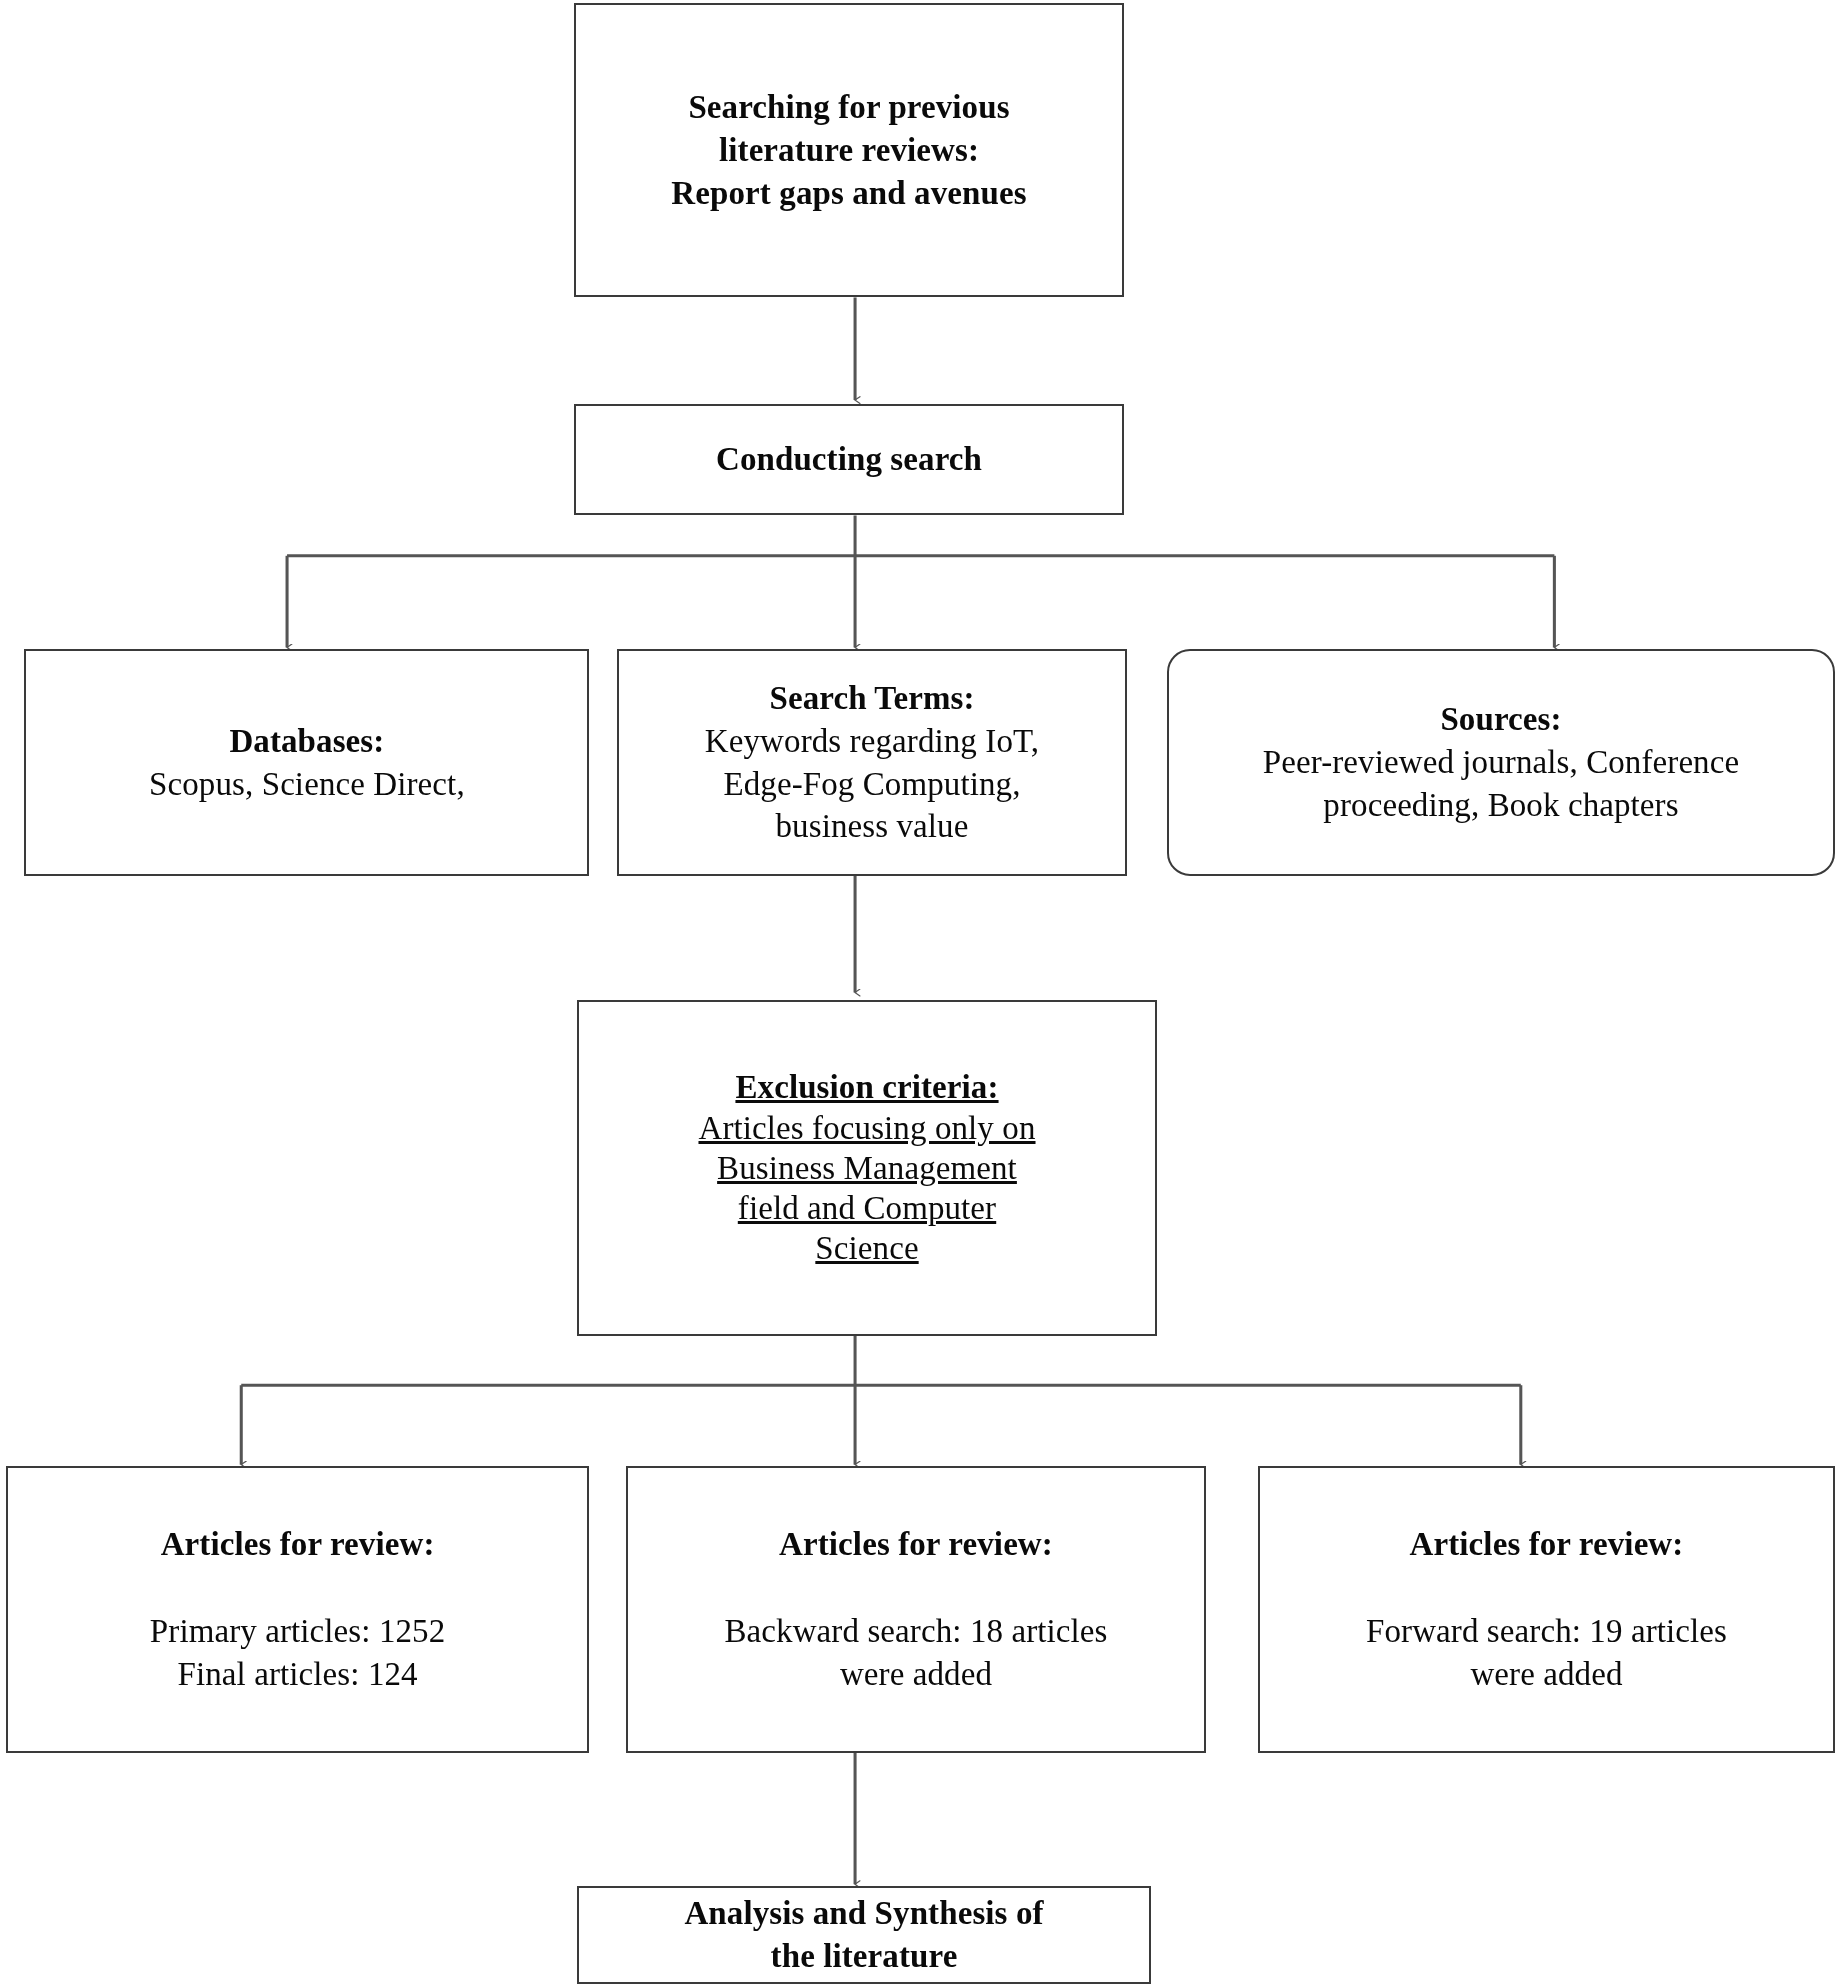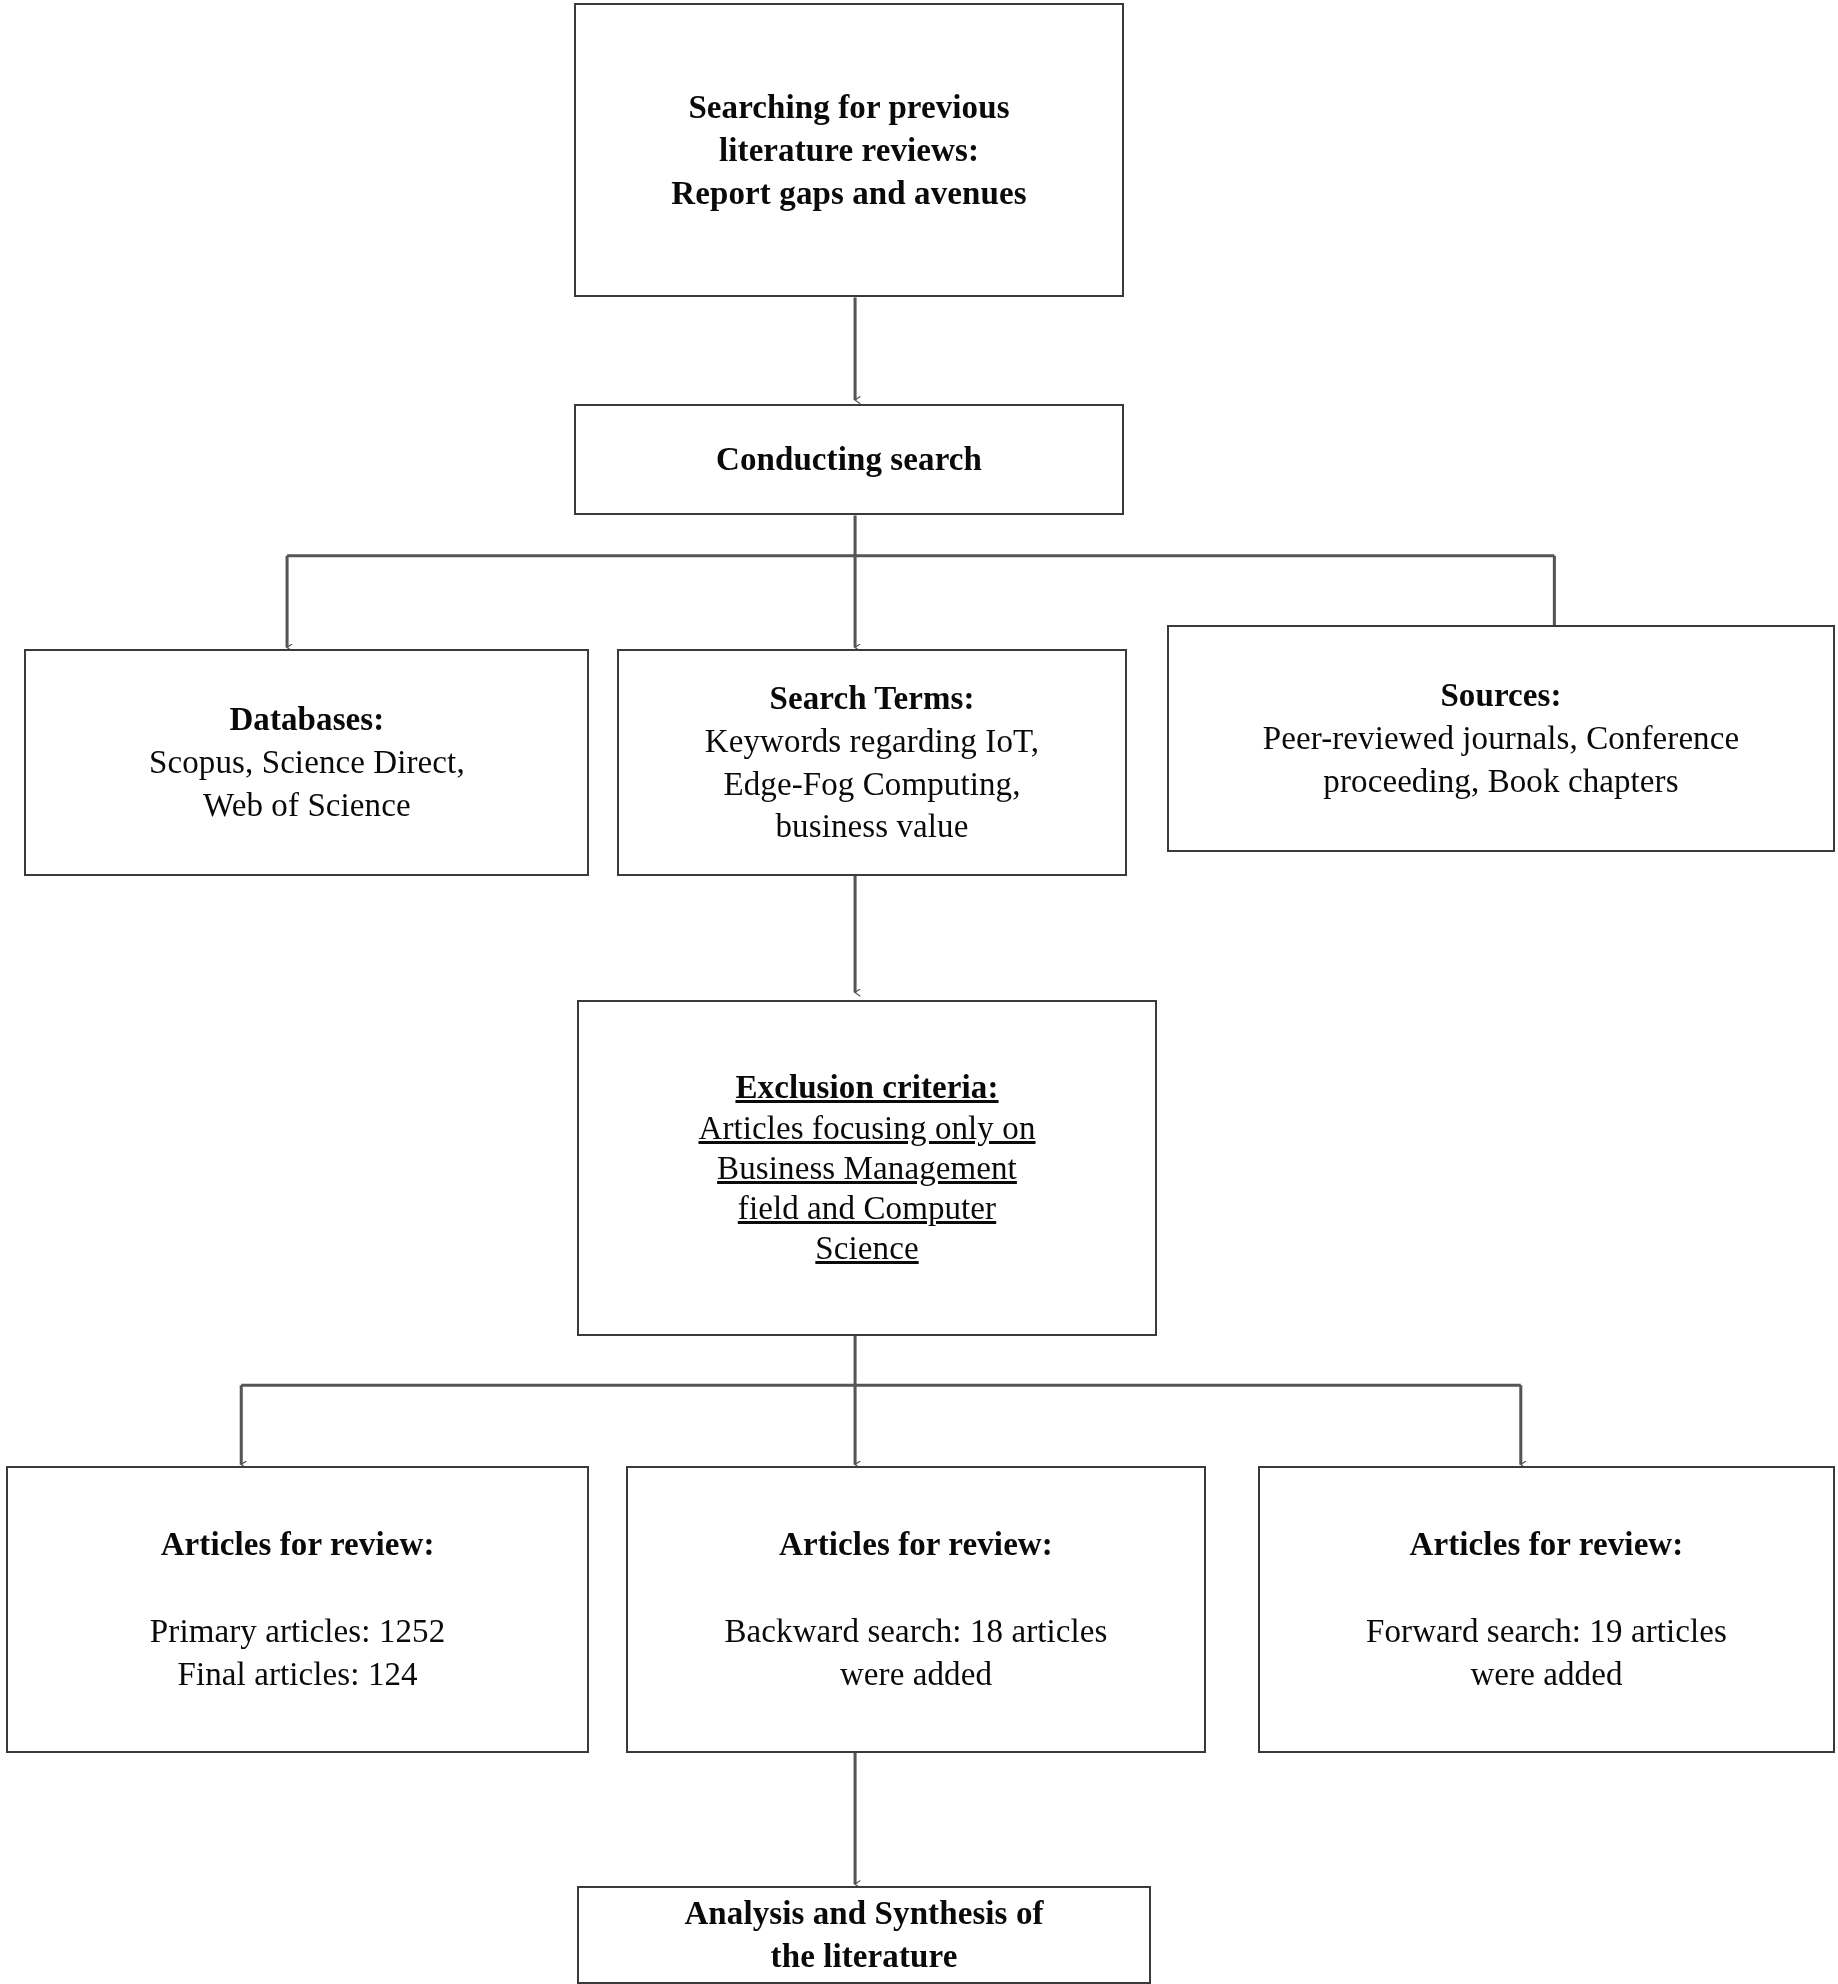--- a/index.html
+++ b/index.html
@@ -118,31 +118,30 @@
     <span class="node-text bold">Report gaps and avenues</span>
   </div>
 
   <div class="node-box" style="left:574px; top:404px; width:550px; height:111px;">
     <span class="node-text bold">Conducting search</span>
   </div>
 
   <div class="node-box" style="left:24.4px; top:649px; width:565px; height:227px;">
     <span class="node-text bold">Databases:</span>
     <span class="node-text">Scopus, Science Direct,</span>
-    <span class="node-text">Web of Science</span>
   </div>
 
   <div class="node-box" style="left:617px; top:649px; width:510px; height:227px;align-items:flex-end;">
     <span class="node-text bold">Search Terms:</span>
     <span class="node-text">Keywords regarding IoT,</span>
     <span class="node-text">Edge-Fog Computing,</span>
     <span class="node-text">business value</span>
   </div>
 
-  <div class="node-box" style="left:1167px; top:625px; width:668px; height:227px;">
+  <div class="node-box" style="left:1167px; top:649px; width:668px; height:227px;border-radius:23px;">
     <span class="node-text bold">Sources:</span>
     <span class="node-text">Peer-reviewed journals, Conference</span>
     <span class="node-text">proceeding, Book chapters</span>
   </div>
 
   <div class="node-box tight" style="left:577px; top:1000px; width:580px; height:336px;">
     <span class="node-text bold">Exclusion criteria:</span>
     <span class="node-text">Articles focusing only on</span>
     <span class="node-text">Business Management</span>
     <span class="node-text">field and Computer</span>

